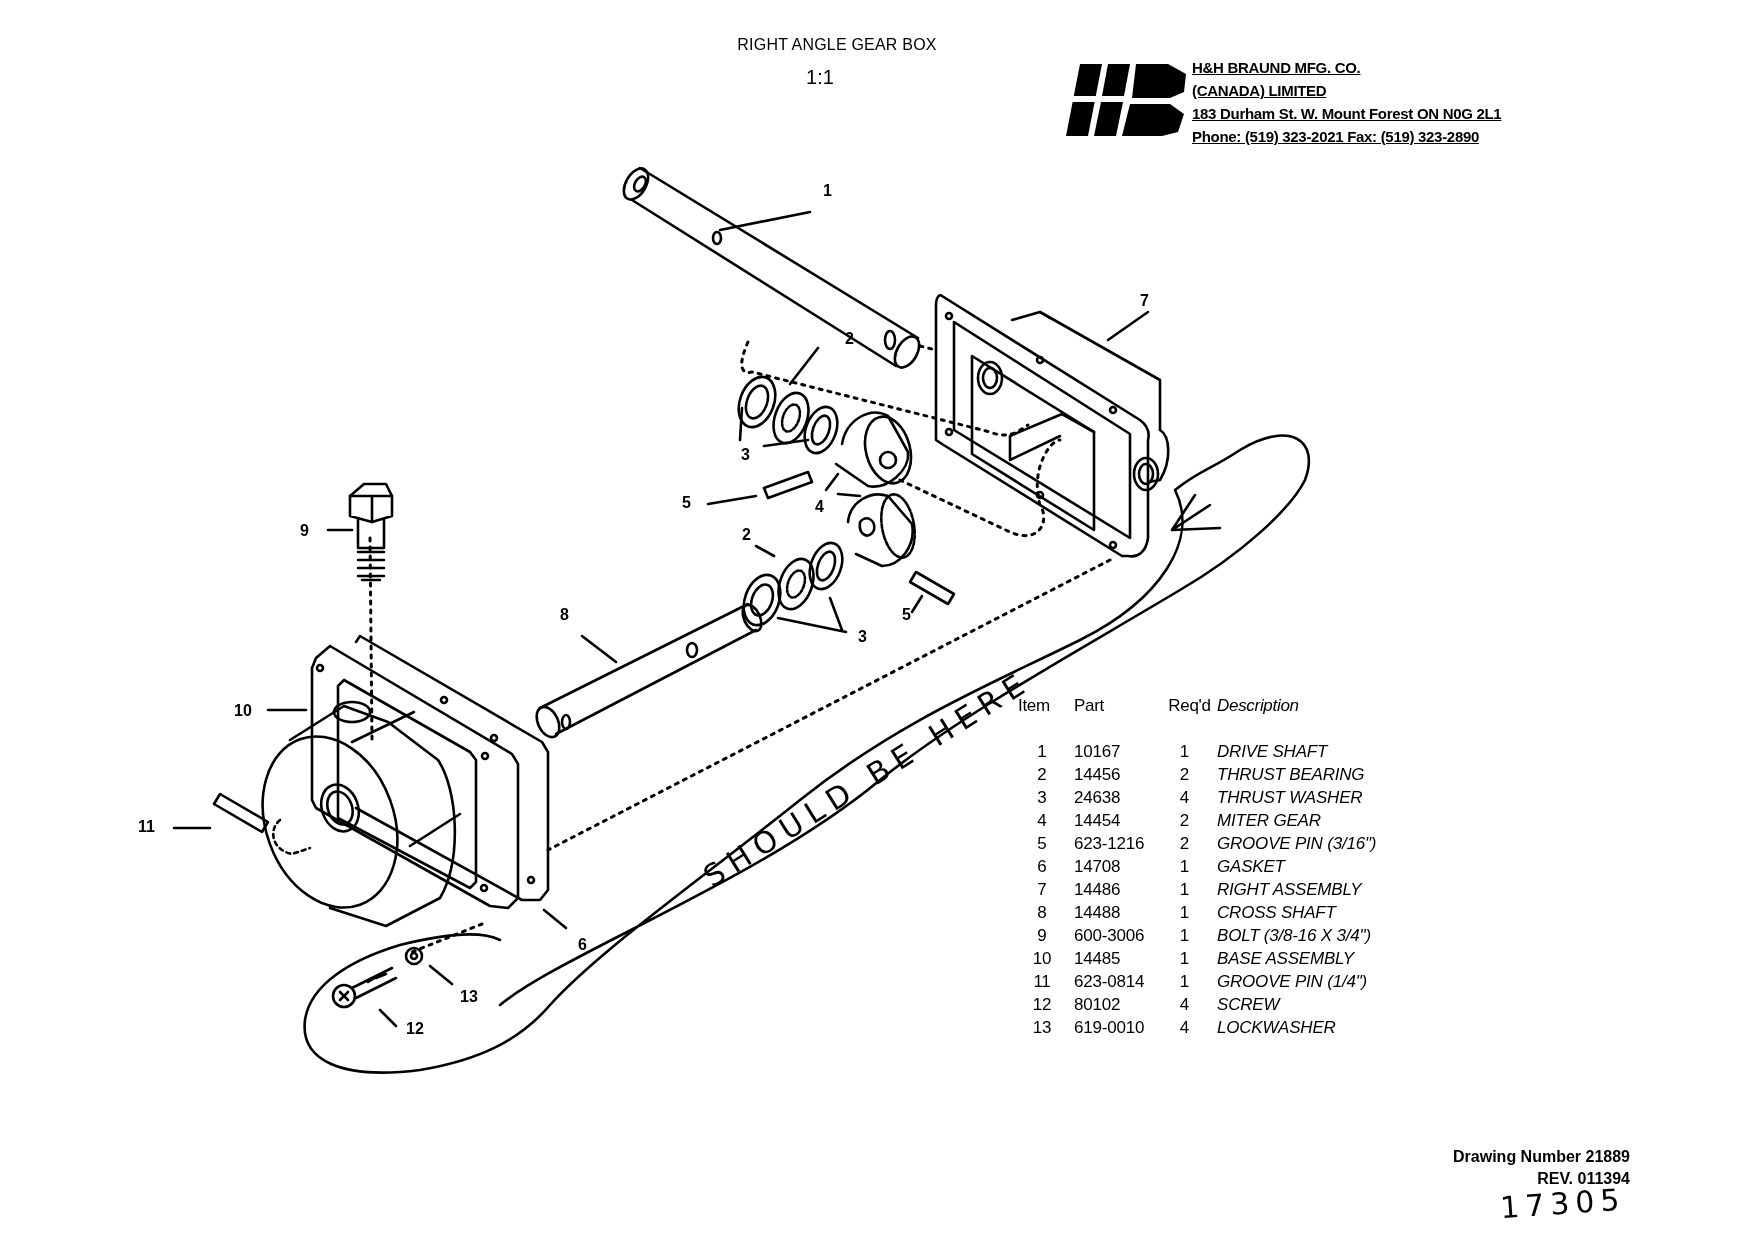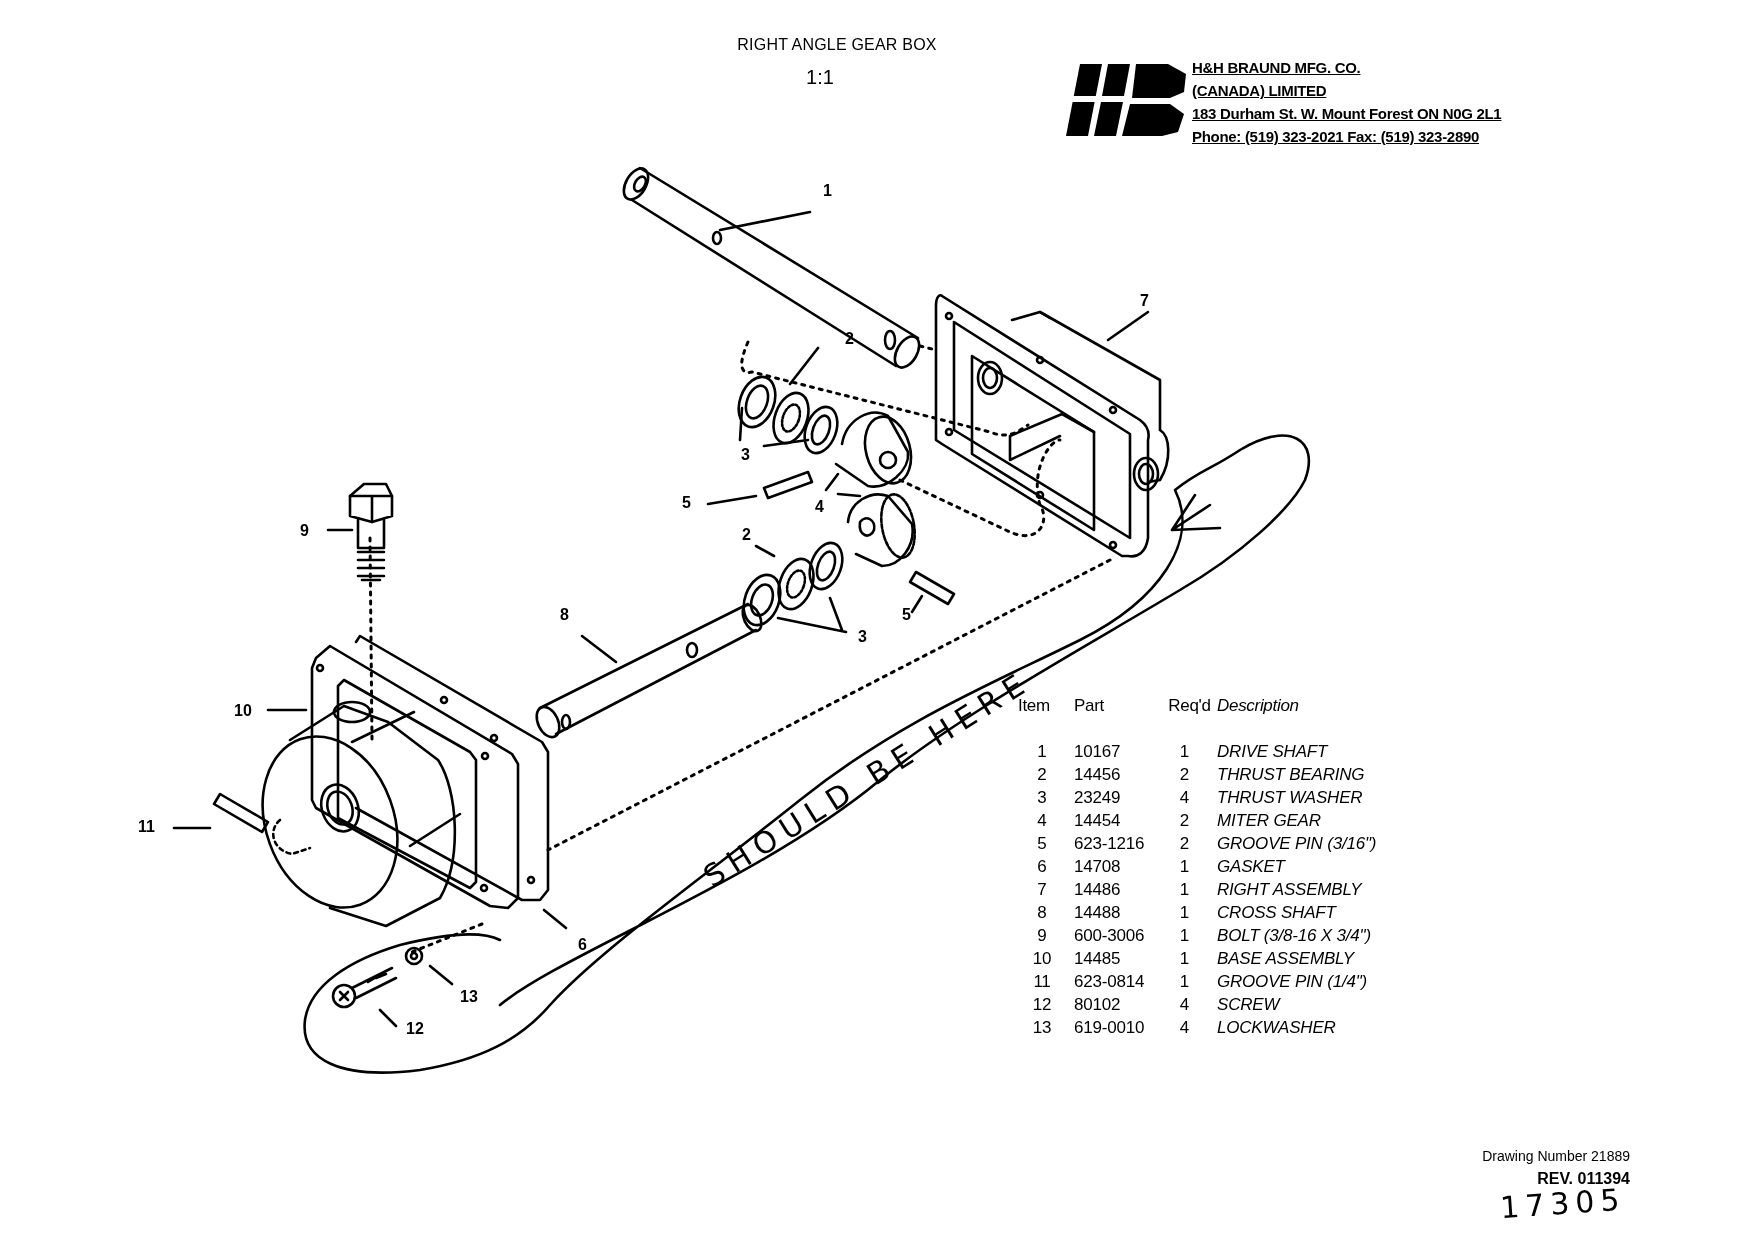--- a/index.html
+++ b/index.html
@@ -13,21 +13,21 @@
   #diagram { left: 0; top: 0; width: 1754px; height: 1240px; }
   #parts-table { left: 1014px; top: 696px; border-collapse: collapse; font-size: 17px; }
   #parts-table th { font-weight: normal; text-align: left; padding: 0 0 24px 0; font-size: 17px; letter-spacing: -0.3px; }
   #parts-table td { padding: 0; height: 23px; line-height: 23px; letter-spacing: -0.2px; }
   #parts-table .c-item { width: 52px; text-align: center; margin-top: 40px; }
   #parts-table .c-part { width: 78px; padding-left: 4px; }
   #parts-table .c-req { width: 55px; text-align: center; }
   #parts-table .c-desc { width: 220px; font-style: italic; }
   #parts-table th.c-item { text-align: left; padding-left: 4px; }
   #parts-table th.c-req { text-align: center; padding-left: 10px; }
-  #drawing-number { right: 124px; top: 1148px; font-size: 14px; font-weight: normal; text-align: center; }
+  #drawing-number { right: 124px; top: 1148px; font-size: 16px; font-weight: bold; text-align: center; }
   #revision { right: 124px; top: 1170px; font-size: 16px; font-weight: bold; text-align: right; margin-left: 16px; }
   #handwritten-number { left: 1500px; top: 1186px; font-size: 30px; font-family: "DejaVu Sans", sans-serif; letter-spacing: 6px; transform: rotate(-4deg); }
   .callout { font-size: 16px; font-weight: bold; font-family: "Liberation Sans", sans-serif; }
   .hand { font-family: "DejaVu Sans", sans-serif; font-size: 30px; letter-spacing: 8px; }
 </style>
 </head>
 <body>
 
 <div id="title" class="abs">RIGHT ANGLE GEAR BOX</div>
 <div id="scale" class="abs">1:1</div>
@@ -236,21 +236,21 @@
         <td class="c-desc">DRIVE SHAFT</td>
       </tr>
     <tr>
         <td class="c-item">2</td>
         <td class="c-part">14456</td>
         <td class="c-req">2</td>
         <td class="c-desc">THRUST BEARING</td>
       </tr>
     <tr>
         <td class="c-item">3</td>
-        <td class="c-part">23249</td>
+        <td class="c-part">24638</td>
         <td class="c-req">4</td>
         <td class="c-desc">THRUST WASHER</td>
       </tr>
     <tr>
         <td class="c-item">4</td>
         <td class="c-part">14454</td>
         <td class="c-req">2</td>
         <td class="c-desc">MITER GEAR</td>
       </tr>
     <tr>

